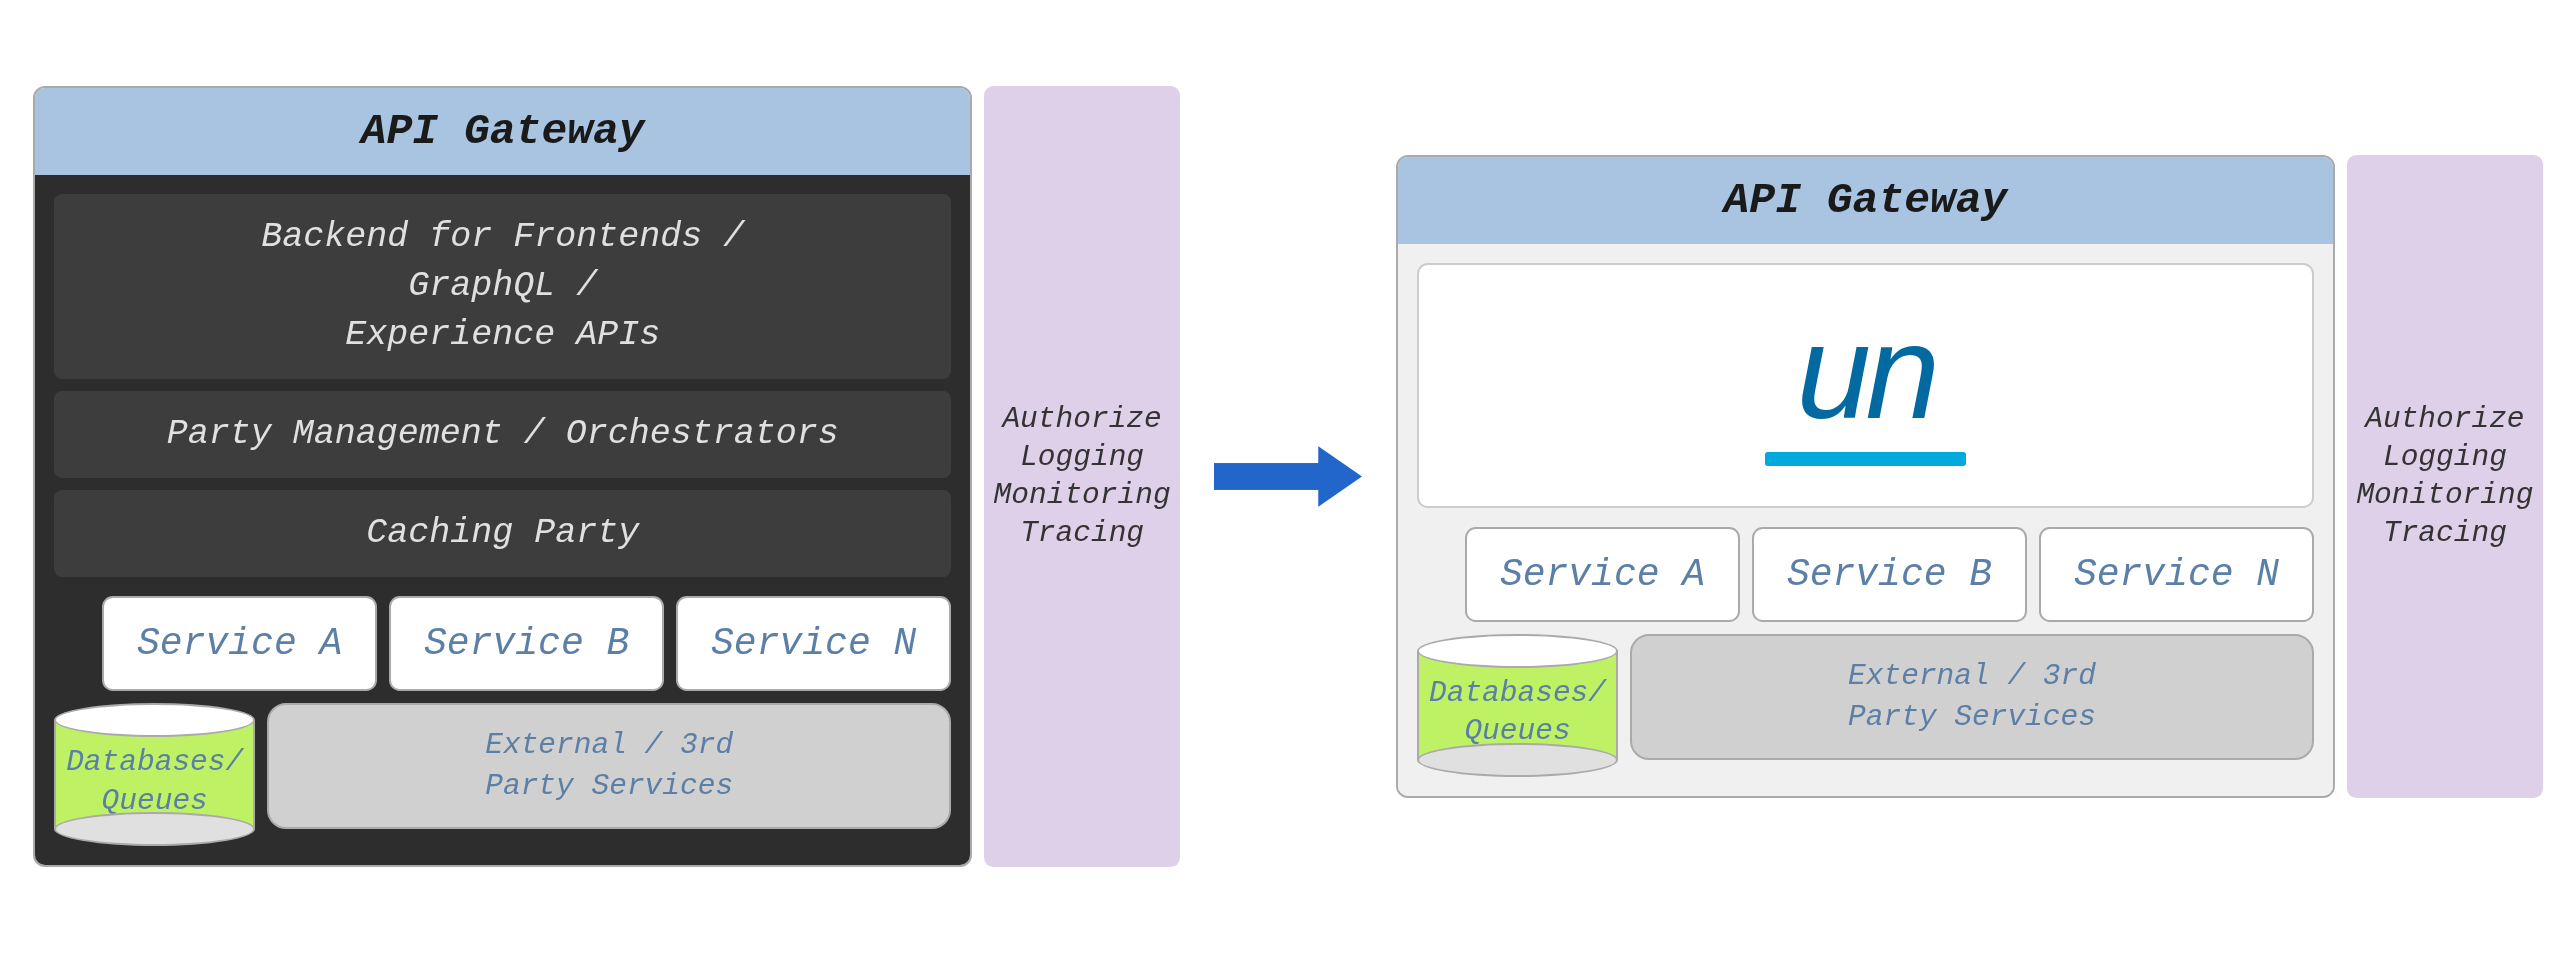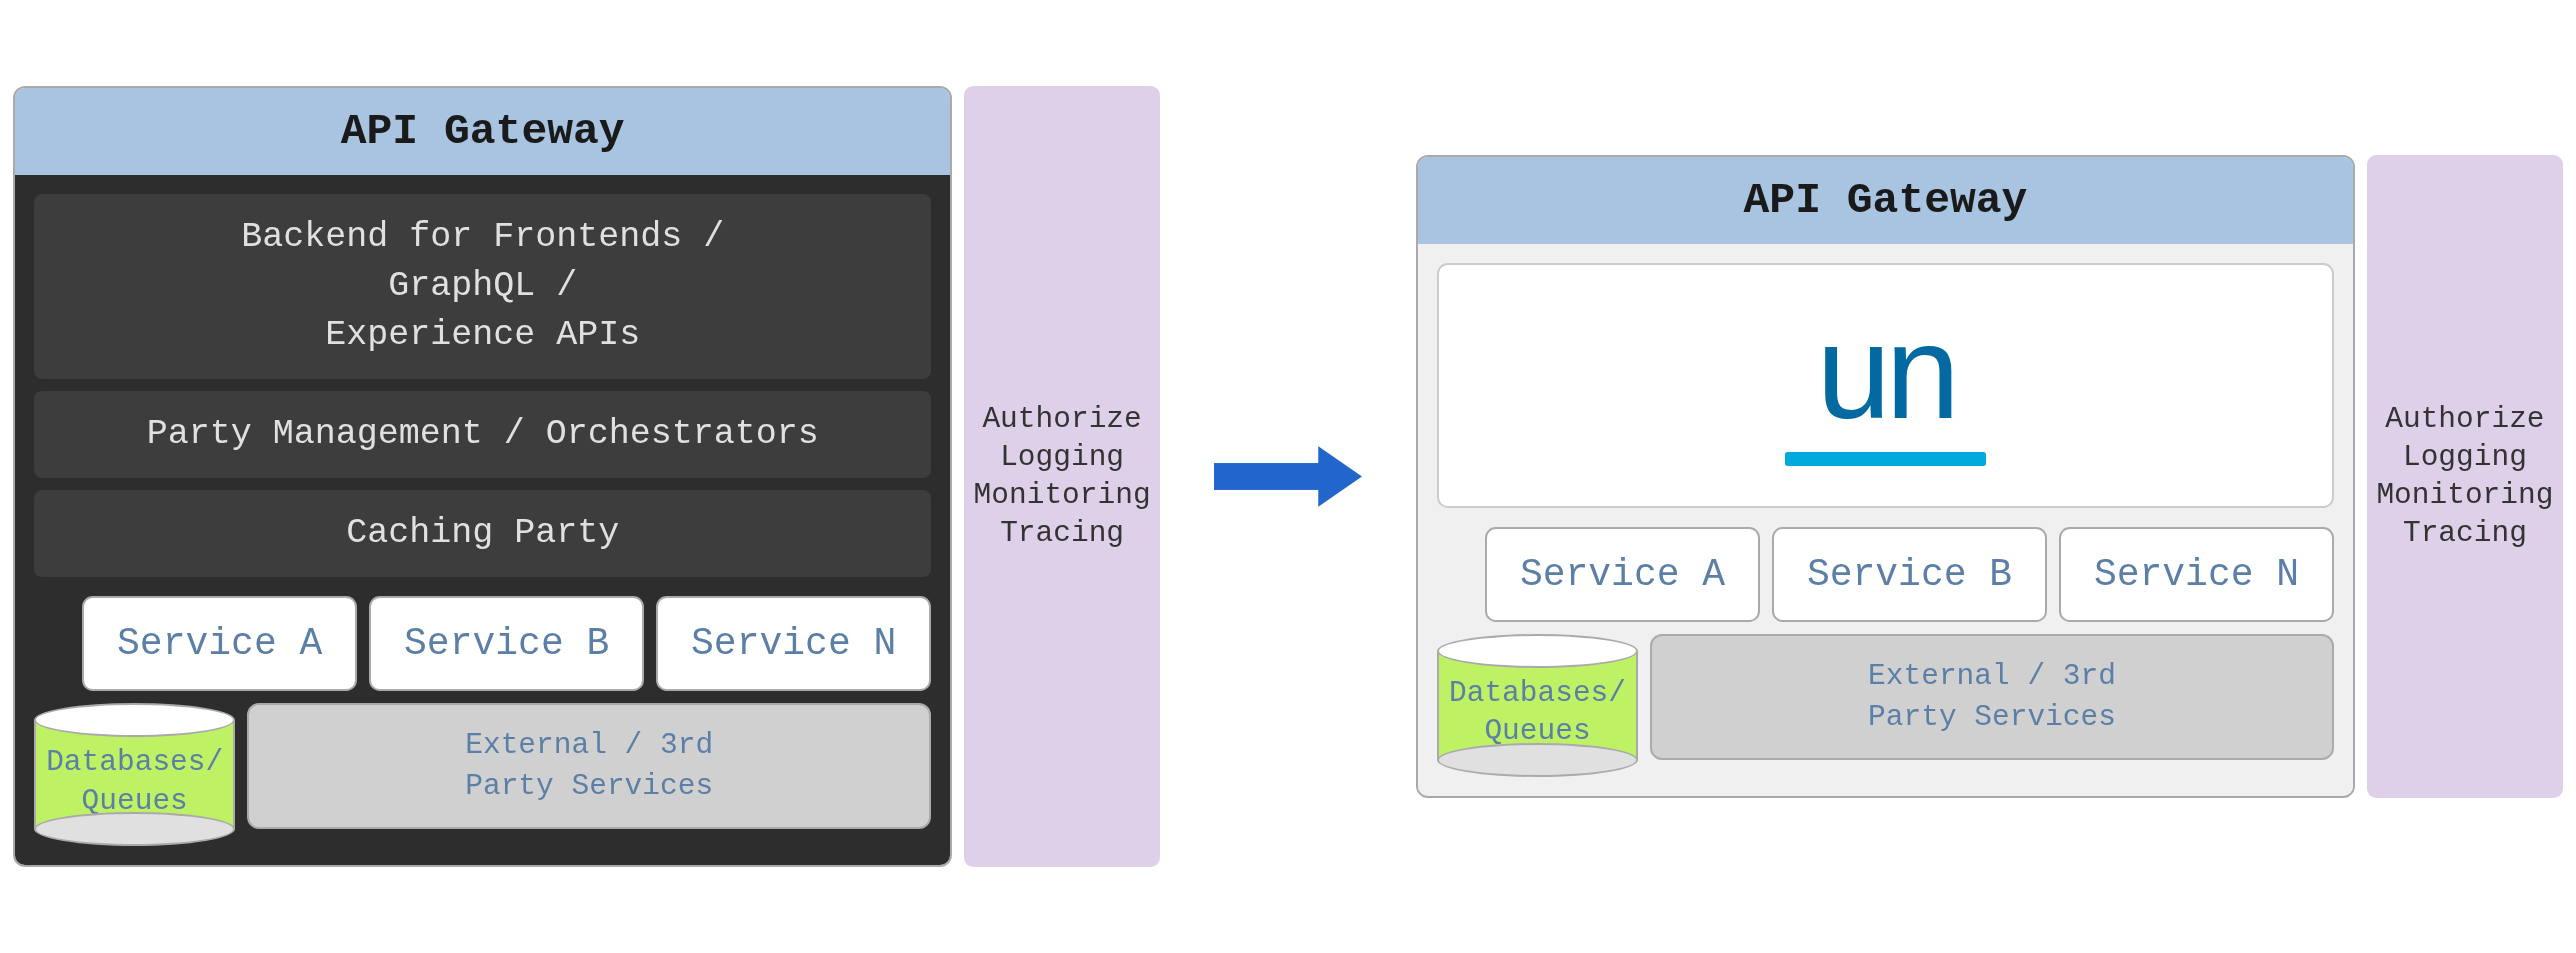--- a/index.html
+++ b/index.html
@@ -15,21 +15,22 @@
     }
 
     .page-container {
       display: flex;
       flex-direction: row;
       align-items: center;
       justify-content: center;
       width: 100%;
       height: 100%;
       padding: 40px 54px;
-      gap: 54px;
+      gap: 34px;
+      font-style: italic;
     }
 
     .gateway-header {
       background: #a8c4e0;
       border-radius: 8px 8px 0 0;
       padding: 19px 27px;
       text-align: center;
     }
 
     .gateway-header-title {
@@ -220,21 +221,21 @@
       font-size: 29.5px;
       color: #5b7fa6;
       font-family: 'Courier New', Courier, monospace;
       text-align: center;
       line-height: 1.3;
     }
 
     .ext-box {
       background: #d0d0d0;
       border: 2px solid #aaaaaa;
-      border-radius: 12px;
+      border-radius: 19px;
       padding: 20px 16px;
       text-align: center;
       flex: 1;
     }
 
     .ext-text {
       font-size: 29.5px;
       color: #5b7fa6;
       font-family: 'Courier New', Courier, monospace;
       line-height: 1.4;

